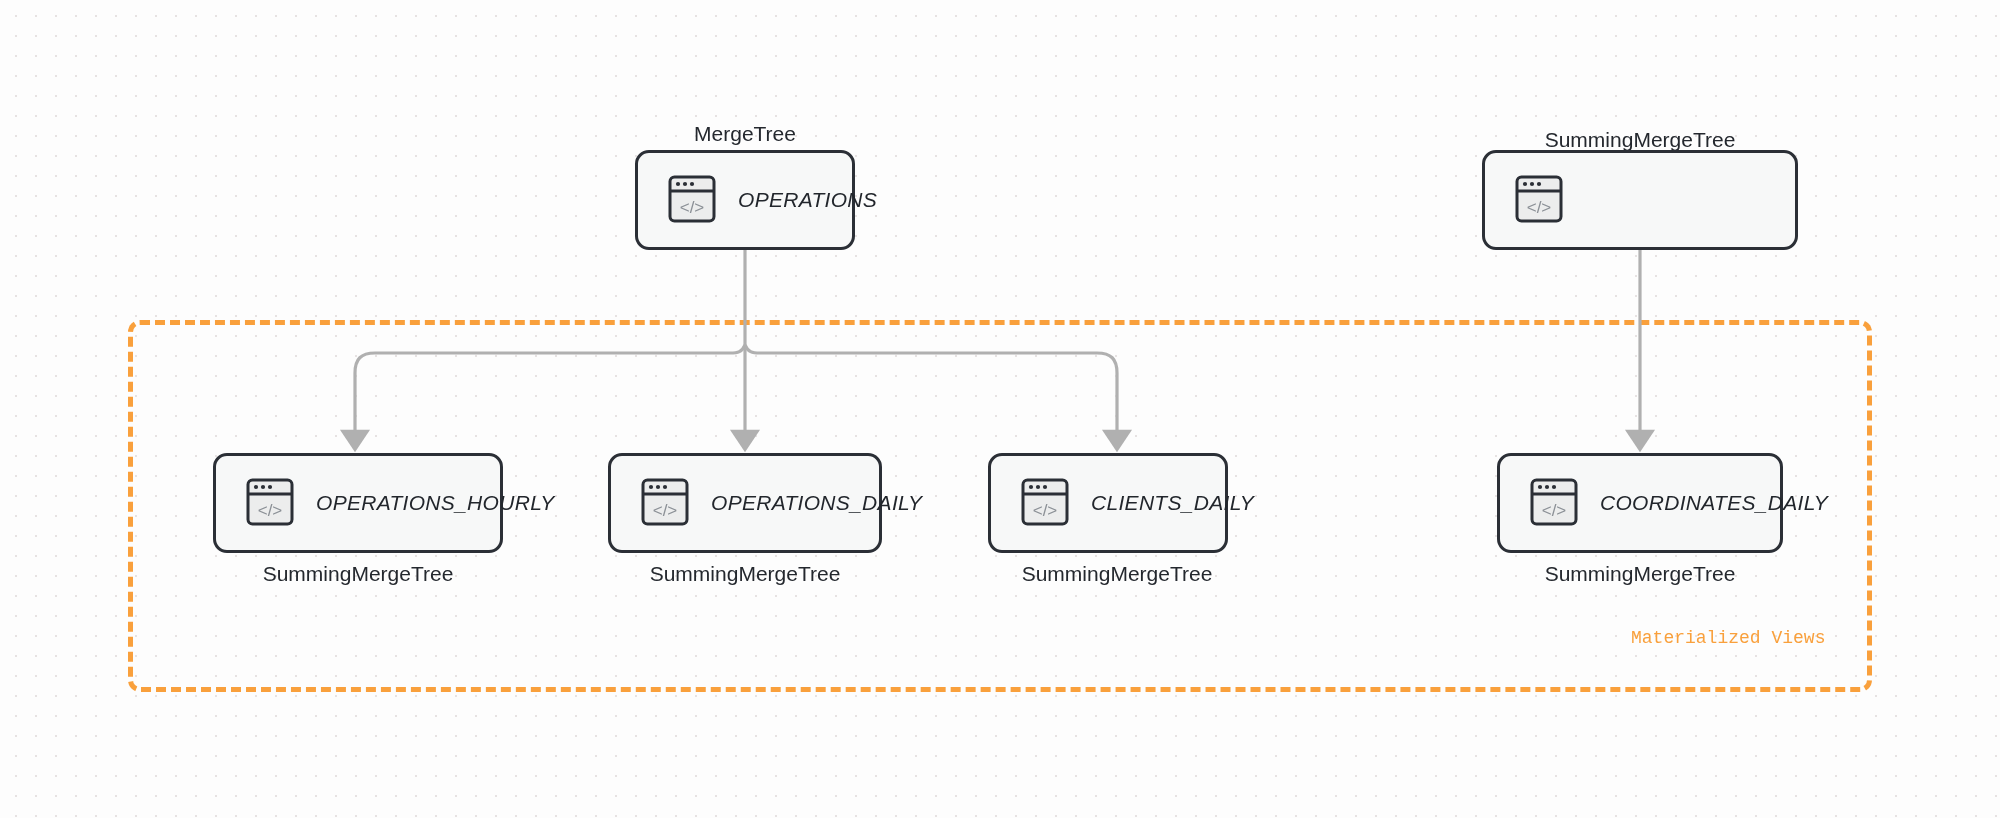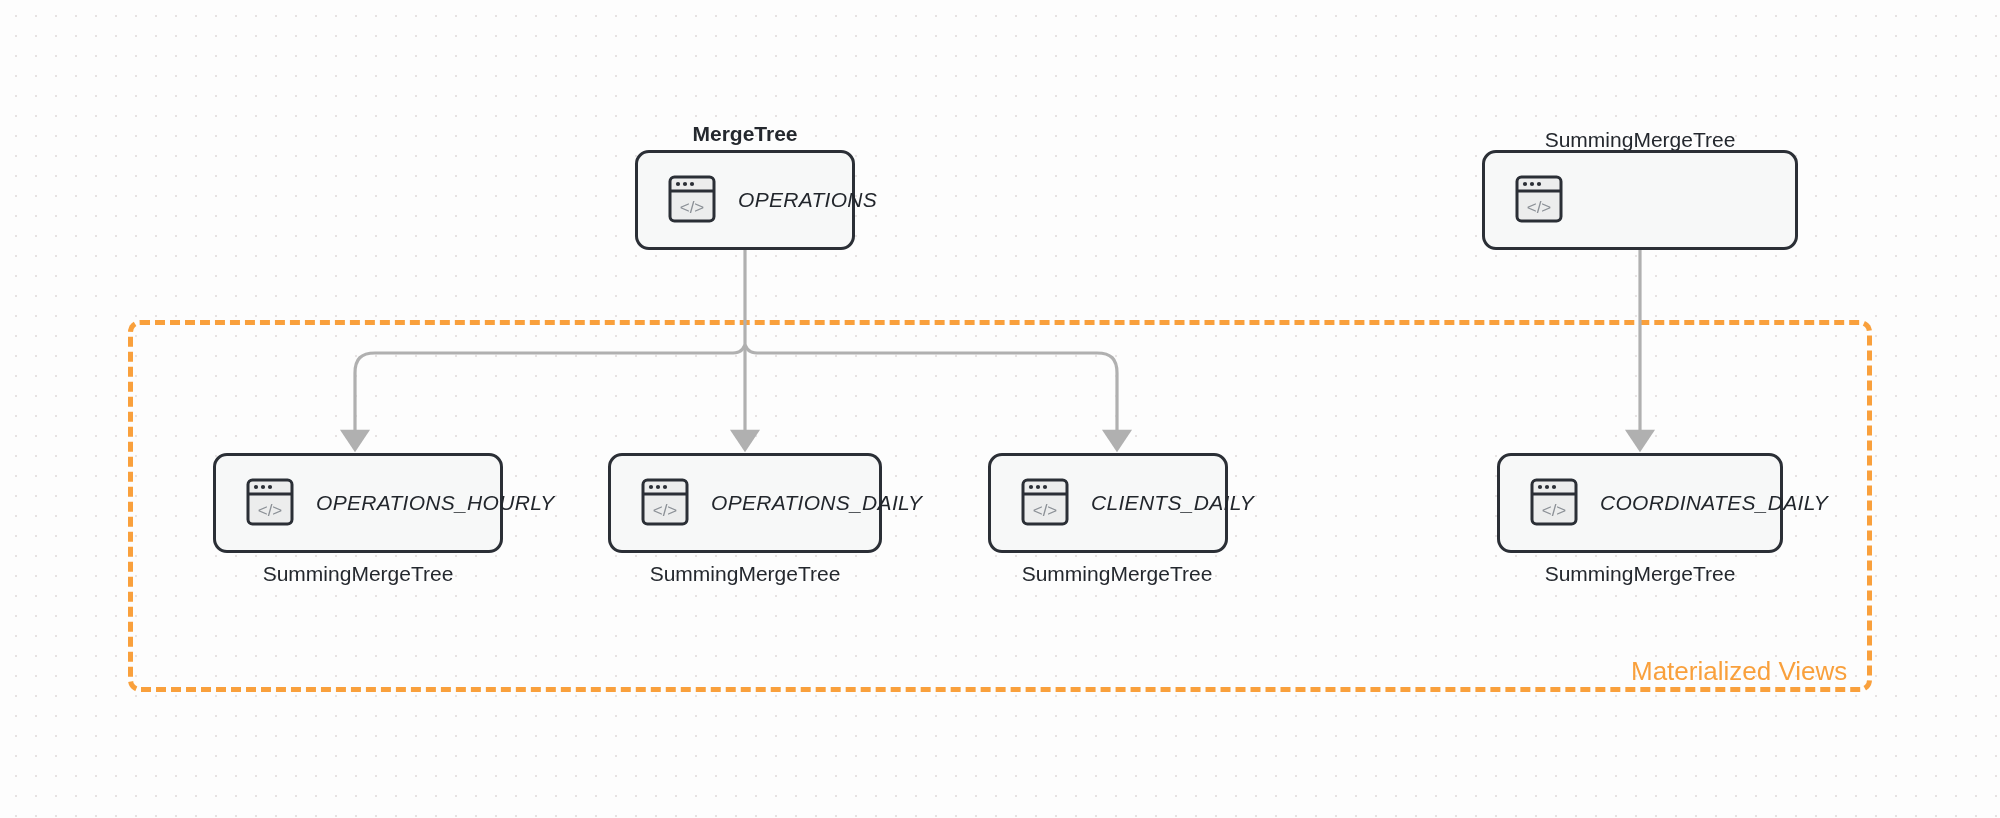--- a/index.html
+++ b/index.html
@@ -36,24 +36,23 @@
 
   
   .group-box {
     position: absolute;
     border: 5px dashed #f9a03c;
     border-radius: 12px;
   }
   .group-label {
     position: absolute;
     color: #f9a03c;
-    font-size: 26px;
-    font-family: Liberation Sans, sans-serif;
+    font-size: 18px;
+    font-family: Liberation Mono, monospace;
     white-space: nowrap;
-    margin-top: 28px;
   }
 
   
   .node {
     position: absolute;
     display: flex;
     align-items: center;
     background: #f7f8f8;
     border: 3.5px solid #2b2f36;
     border-radius: 14px;
@@ -110,21 +109,21 @@
       <path d="M 745 345 C 742 352 738 353 730 353 L 375 353
                C 361 353 355 359 355 373 L 355 440" marker-end="url(#arrowhead)"></path>
 
       <path d="M 745 345 C 748 352 752 353 760 353 L 1097 353
                C 1111 353 1117 359 1117 373 L 1117 440" marker-end="url(#arrowhead)"></path>
 
       <path d="M 1640 250 L 1640 440" marker-end="url(#arrowhead)"></path>
     </g>
   </svg>
 
-  <div class="caption" style="left:645px; top:122px; width:200px;font-weight:bold;">MergeTree</div>
+  <div class="caption" style="left:645px; top:122px; width:200px;">MergeTree</div>
 
   <div class="caption" style="left:1470px; top:128px; width:340px;">SummingMergeTree</div>
 
   <div class="node" style="left:635px; top:150px; width:220px;">
     <span class="node-icon">
       <svg viewBox="0 0 56 52" width="56" height="52">
         <rect x="6" y="3" width="44" height="44" rx="4.5" ry="4.5" fill="#eceded" stroke="#2b2f36" stroke-width="3"></rect>
         <path d="M 6 17 L 50 17" stroke="#2b2f36" stroke-width="3"></path>
         <circle cx="14" cy="10" r="2.1" fill="#2b2f36"></circle>
         <circle cx="21" cy="10" r="2.1" fill="#2b2f36"></circle>

